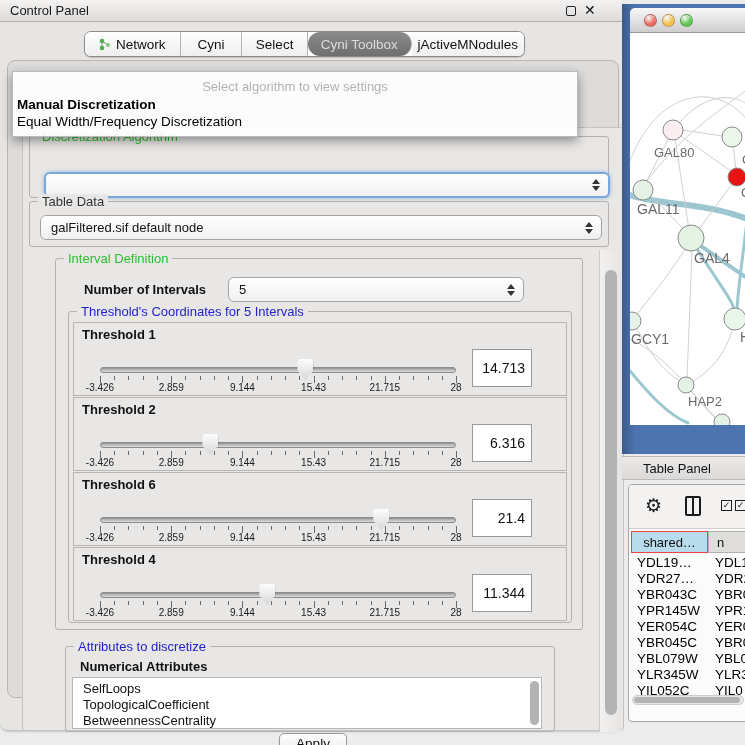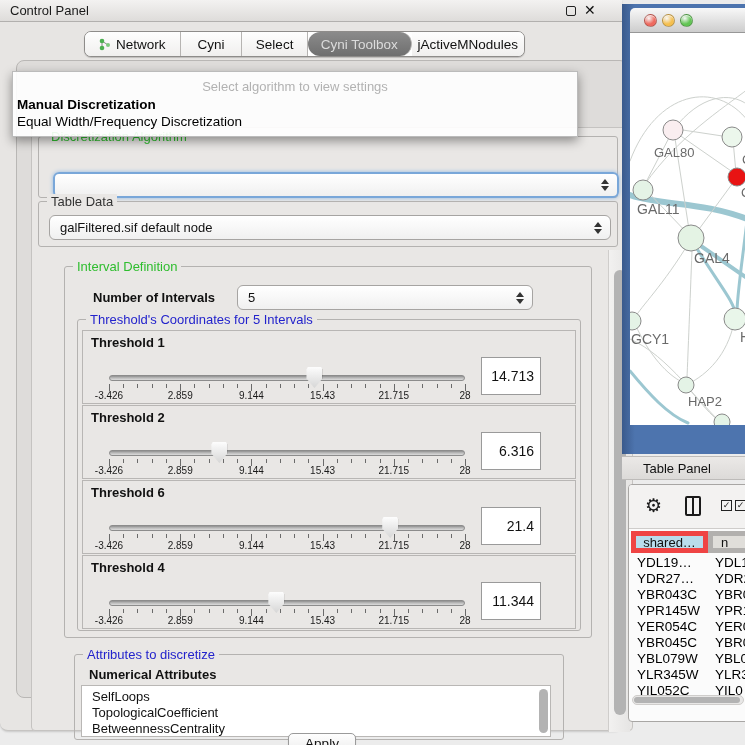--- a/index.html
+++ b/index.html
@@ -23,21 +23,21 @@
     background:#fff; box-shadow:0 1px 1px rgba(0,0,0,.18); }
   .seg { display:flex; align-items:center; justify-content:center; gap:5px;
     background:linear-gradient(#fefefe,#f0efee); color:#111; font-size:13.5px;
     border-right:1px solid #b6b4b2; white-space:nowrap; }
   .seg:last-child { border-right:none; }
   .seg.selected { background:linear-gradient(#8b8b8b,#6f6f6f); color:#dcdcdc; }
   #top-tabs { left:84px; top:31px; width:441px; height:26px; }
   #bottom-tabs { left:147px; top:703px; width:323px; height:24px; }
 
   
-  #outer-panel { left:16px; top:60px; width:612px; height:638px; background:#dedcda;
+  #outer-panel { left:7px; top:60px; width:612px; height:638px; background:#dedcda;
     border:1px solid #b9b7b5; border-radius:8px; }
   #inner-panel { left:14px; top:66px; width:602px; height:604px; background:#e9e7e5;
     border:1px solid #c5c3c1; border-radius:4px; }
 
   
   .group { position:absolute; border:1px solid #b4b2b0; border-radius:3px; }
   .group-title { position:absolute; top:-8px; left:8px; background:#e9e7e5; padding:0 4px;
     font-size:13px; white-space:nowrap; }
   .gt-green { color:#2ebd2e; }
   .gt-blue  { color:#2323cc; }
@@ -58,21 +58,21 @@
 
   
   #algo-popup { left:12px; top:71px; width:566px; height:66px; z-index:60;
     background:rgba(255,255,255,.9); border:1px solid #bbb;
     box-shadow:0 4px 10px rgba(0,0,0,.4); }
   #popup-placeholder { position:absolute; left:0; top:7px; width:100%; text-align:center;
     color:#b2b2b2; font-size:13px; }
   .popup-opt { position:absolute; left:4px; font-size:13.5px; color:#000; white-space:nowrap; }
 
   
-  #viewport { left:2px; top:122px; width:572px; height:482px; overflow:hidden;margin-top:8px; }
+  #viewport { left:2px; top:122px; width:572px; height:482px; overflow:hidden; }
   .vscroll-track { position:absolute; background:linear-gradient(90deg,#f2f1f0,#e6e5e4);
     border-left:1px solid #cfcdcb; }
   .scroll-thumb { position:absolute; background:#b3b3b3; border-radius:6px; }
 
   
   .thr-row { position:absolute; left:4px; width:494px; height:74px;
     border:1px solid #b8b6b4; background:#e9e7e5; }
   .thr-label { position:absolute; left:8px; top:4px; font-weight:bold; font-size:13px; }
   .slider-track { position:absolute; left:26px; top:44px; width:356px; height:6px;
     border-radius:3px; border:1px solid #8c8c8c;
@@ -118,21 +118,21 @@
     border:1px solid #a8a6a4; border-radius:4px 0 0 4px; overflow:hidden; }
   #tp-toolbar { position:absolute; left:0; top:0; width:100%; height:44px;
     background:#f3f2f1; border-bottom:1px solid #cfcdcb; }
   #gear-icon { position:absolute; left:16px; top:9px; font-size:19px; color:#1a1a1a; }
   #split-icon { position:absolute; left:56px; top:11px; width:16px; height:20px;
     border:2px solid #1a1a1a; border-radius:2px; }
   #split-icon::after { content:""; position:absolute; left:5px; top:0; width:2px; height:16px; background:#1a1a1a; }
   .cbx { position:absolute; top:15px; width:11px; height:11px; border:1.5px solid #222;
     font-size:9px; line-height:9px; text-align:center; color:#222; font-weight:bold; }
   #tp-header { position:absolute; left:2px; top:46px; width:130px; height:22px; display:flex; }
-  .tp-hcell { border:5px solid #ef4444; font-size:13px; display:flex; align-items:center;
+  .tp-hcell { border:1px solid #ef4444; font-size:13px; display:flex; align-items:center;
     justify-content:center; }
   .tp-hcell.sel { background:#b9dcec; width:77px; }
   .tp-hcell.plain { background:#e0deda; border-color:#b2b0ae; flex:1; justify-content:flex-start;
     padding-left:8px; }
   .tp-row { position:absolute; left:2px; width:130px; height:16px; font-size:13.5px; color:#000; }
   .tp-c1 { position:absolute; left:6px; white-space:nowrap; }
   .tp-c2 { position:absolute; left:84px; white-space:nowrap; }
   #tp-hscroll { position:absolute; left:3px; top:210px; width:112px; height:10px;
     background:#e8e7e6; border:1px solid #cfcdcb; border-radius:5px; }
   #tp-hscroll .scroll-thumb { left:1px; top:1px; width:106px; height:6px; }

